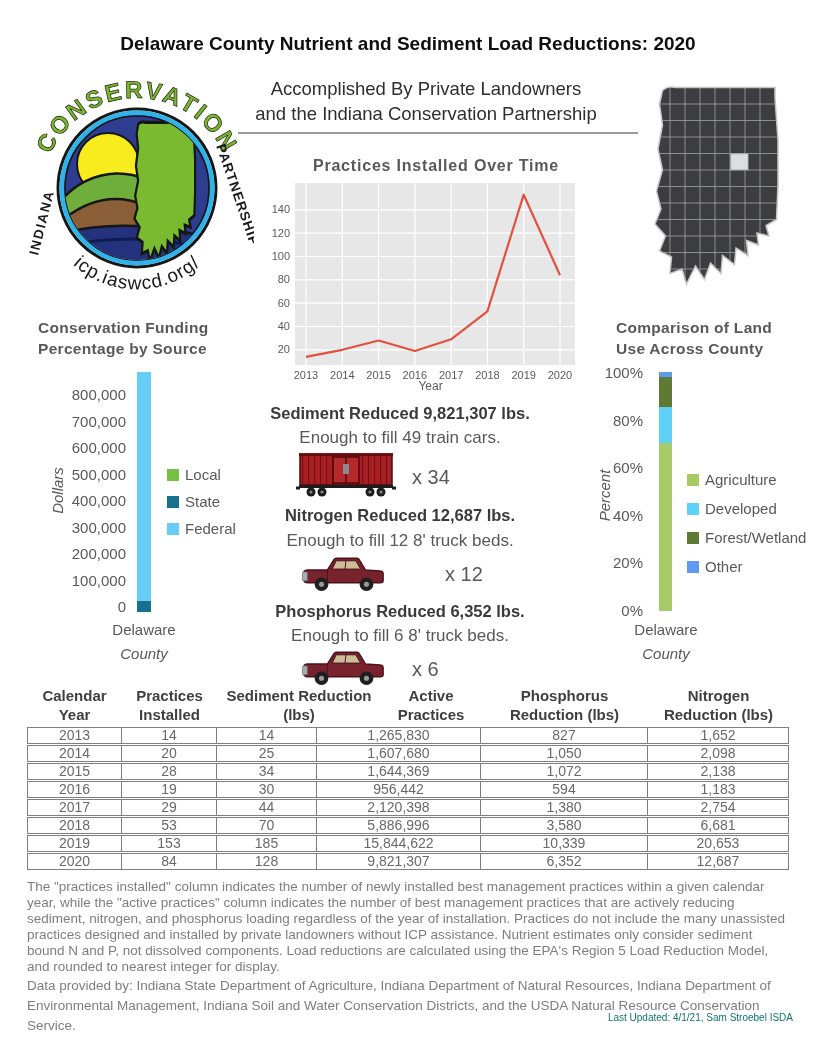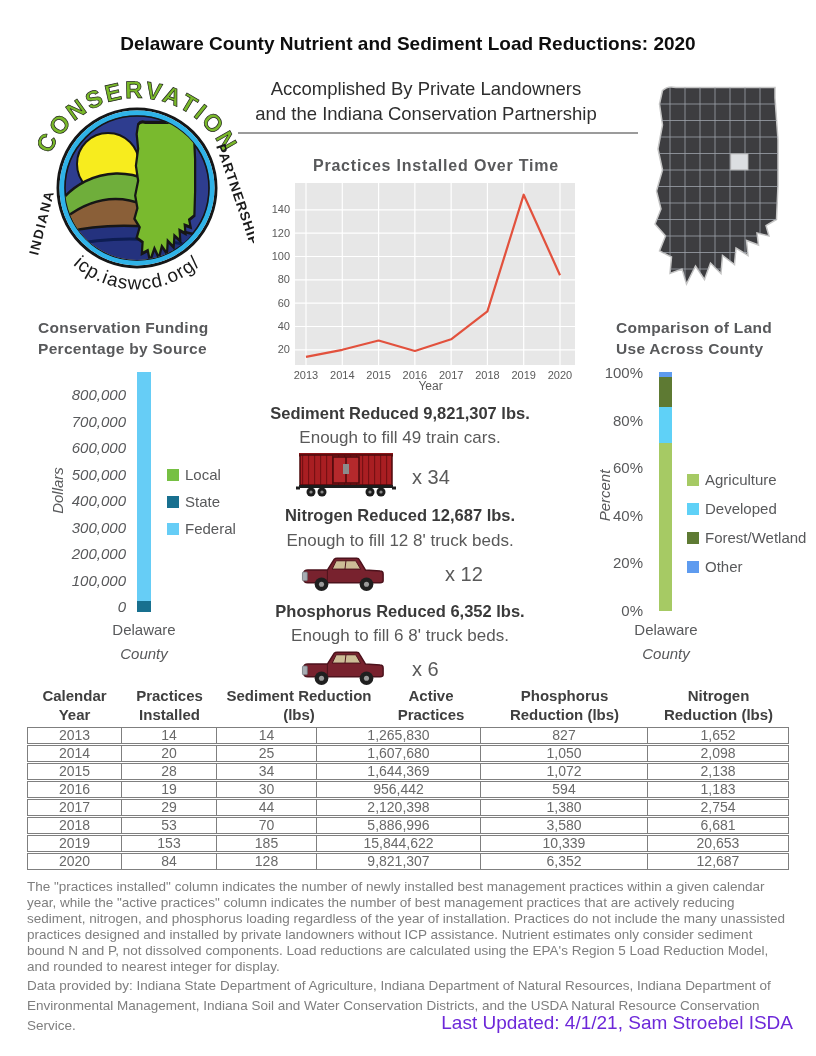--- a/index.html
+++ b/index.html
@@ -22,21 +22,21 @@
   .bar-col{display:flex;flex-direction:column;justify-content:flex-end;}
   .axis-tick{position:absolute;right:0;font-size:15px;color:#58595b;line-height:16px;white-space:nowrap;}
   .leg-item{display:flex;align-items:center;}
   .chip{width:12px;height:12px;margin-right:6px;flex:0 0 12px;}
   .lbl{font-size:15px;color:#58595b;line-height:16px;white-space:nowrap;}
   .cat-label{width:90px;text-align:center;font-size:15px;color:#58595b;}
   .xaxis-label{width:90px;text-align:center;font-size:15px;font-style:italic;color:#58595b;}
   .rot-ylabel{width:70px;text-align:center;transform:rotate(-90deg);font-size:15px;font-style:italic;color:#58595b;}
 
   .fc-title{left:38px;top:317px;width:215px;font-size:15.5px;font-weight:bold;color:#58595b;line-height:21px;letter-spacing:.3px;}
-  #fc-ticks{left:50px;top:387px;width:76px;height:230px;font-style:italic;}
+  #fc-ticks{left:50px;top:387px;width:76px;height:230px;}
   #fc-bar{left:137px;top:372px;width:14px;height:240px;}
   #fc-legend{left:167px;top:467px;}
   #fc-legend .leg-item{margin-bottom:11px;}
 
   .lu-title{left:616px;top:317px;width:190px;font-size:15.5px;font-weight:bold;color:#58595b;line-height:21px;letter-spacing:.3px;}
   #lu-ticks{left:596px;top:365px;width:47px;height:250px;}
   #lu-bar{left:659px;top:372px;width:13px;height:239px;}
   #lu-legend{left:687px;top:466px;margin-top:6px;}
   #lu-legend .leg-item{margin-bottom:13px;}
   #lu-legend .lbl{max-width:104px;overflow:hidden;}
@@ -52,21 +52,21 @@
   .h-cell{box-sizing:border-box;padding:0 4px;}
   .t-row{display:flex;margin-top:1px;}
   .t-cell{box-sizing:border-box;border:1px solid #7f7f7f;font-size:14px;color:#696969;
           text-align:center;line-height:15px;}
   .t-cell + .t-cell{border-left:none;}
   .c1{width:95px}.c2{width:95px}.c3{width:100px}.c4{width:164px}.c5{width:167px}.c6{width:141px}
   #t-body{margin-top:3px;}
 
   .note{left:27px;top:879px;width:766px;font-size:13.5px;color:#7e7e7e;line-height:15.9px;}
   .provided{left:27px;top:976px;width:766px;font-size:13.5px;color:#7e7e7e;line-height:20px;}
-  .updated{left:27px;top:1012px;width:766px;text-align:right;font-size:19px;color:#6d28d9;}
+  .updated{left:27px;top:1012px;width:766px;text-align:right;font-size:10px;color:#0f766e;}
 </style>
 </head>
 <body>
 
 <div class="page">
 
   <div class="abs page-title">Delaware County Nutrient and Sediment Load Reductions: 2020</div>
 
   <svg class="abs logo" width="234" height="242" viewBox="0 0 234 242">
     <defs>

